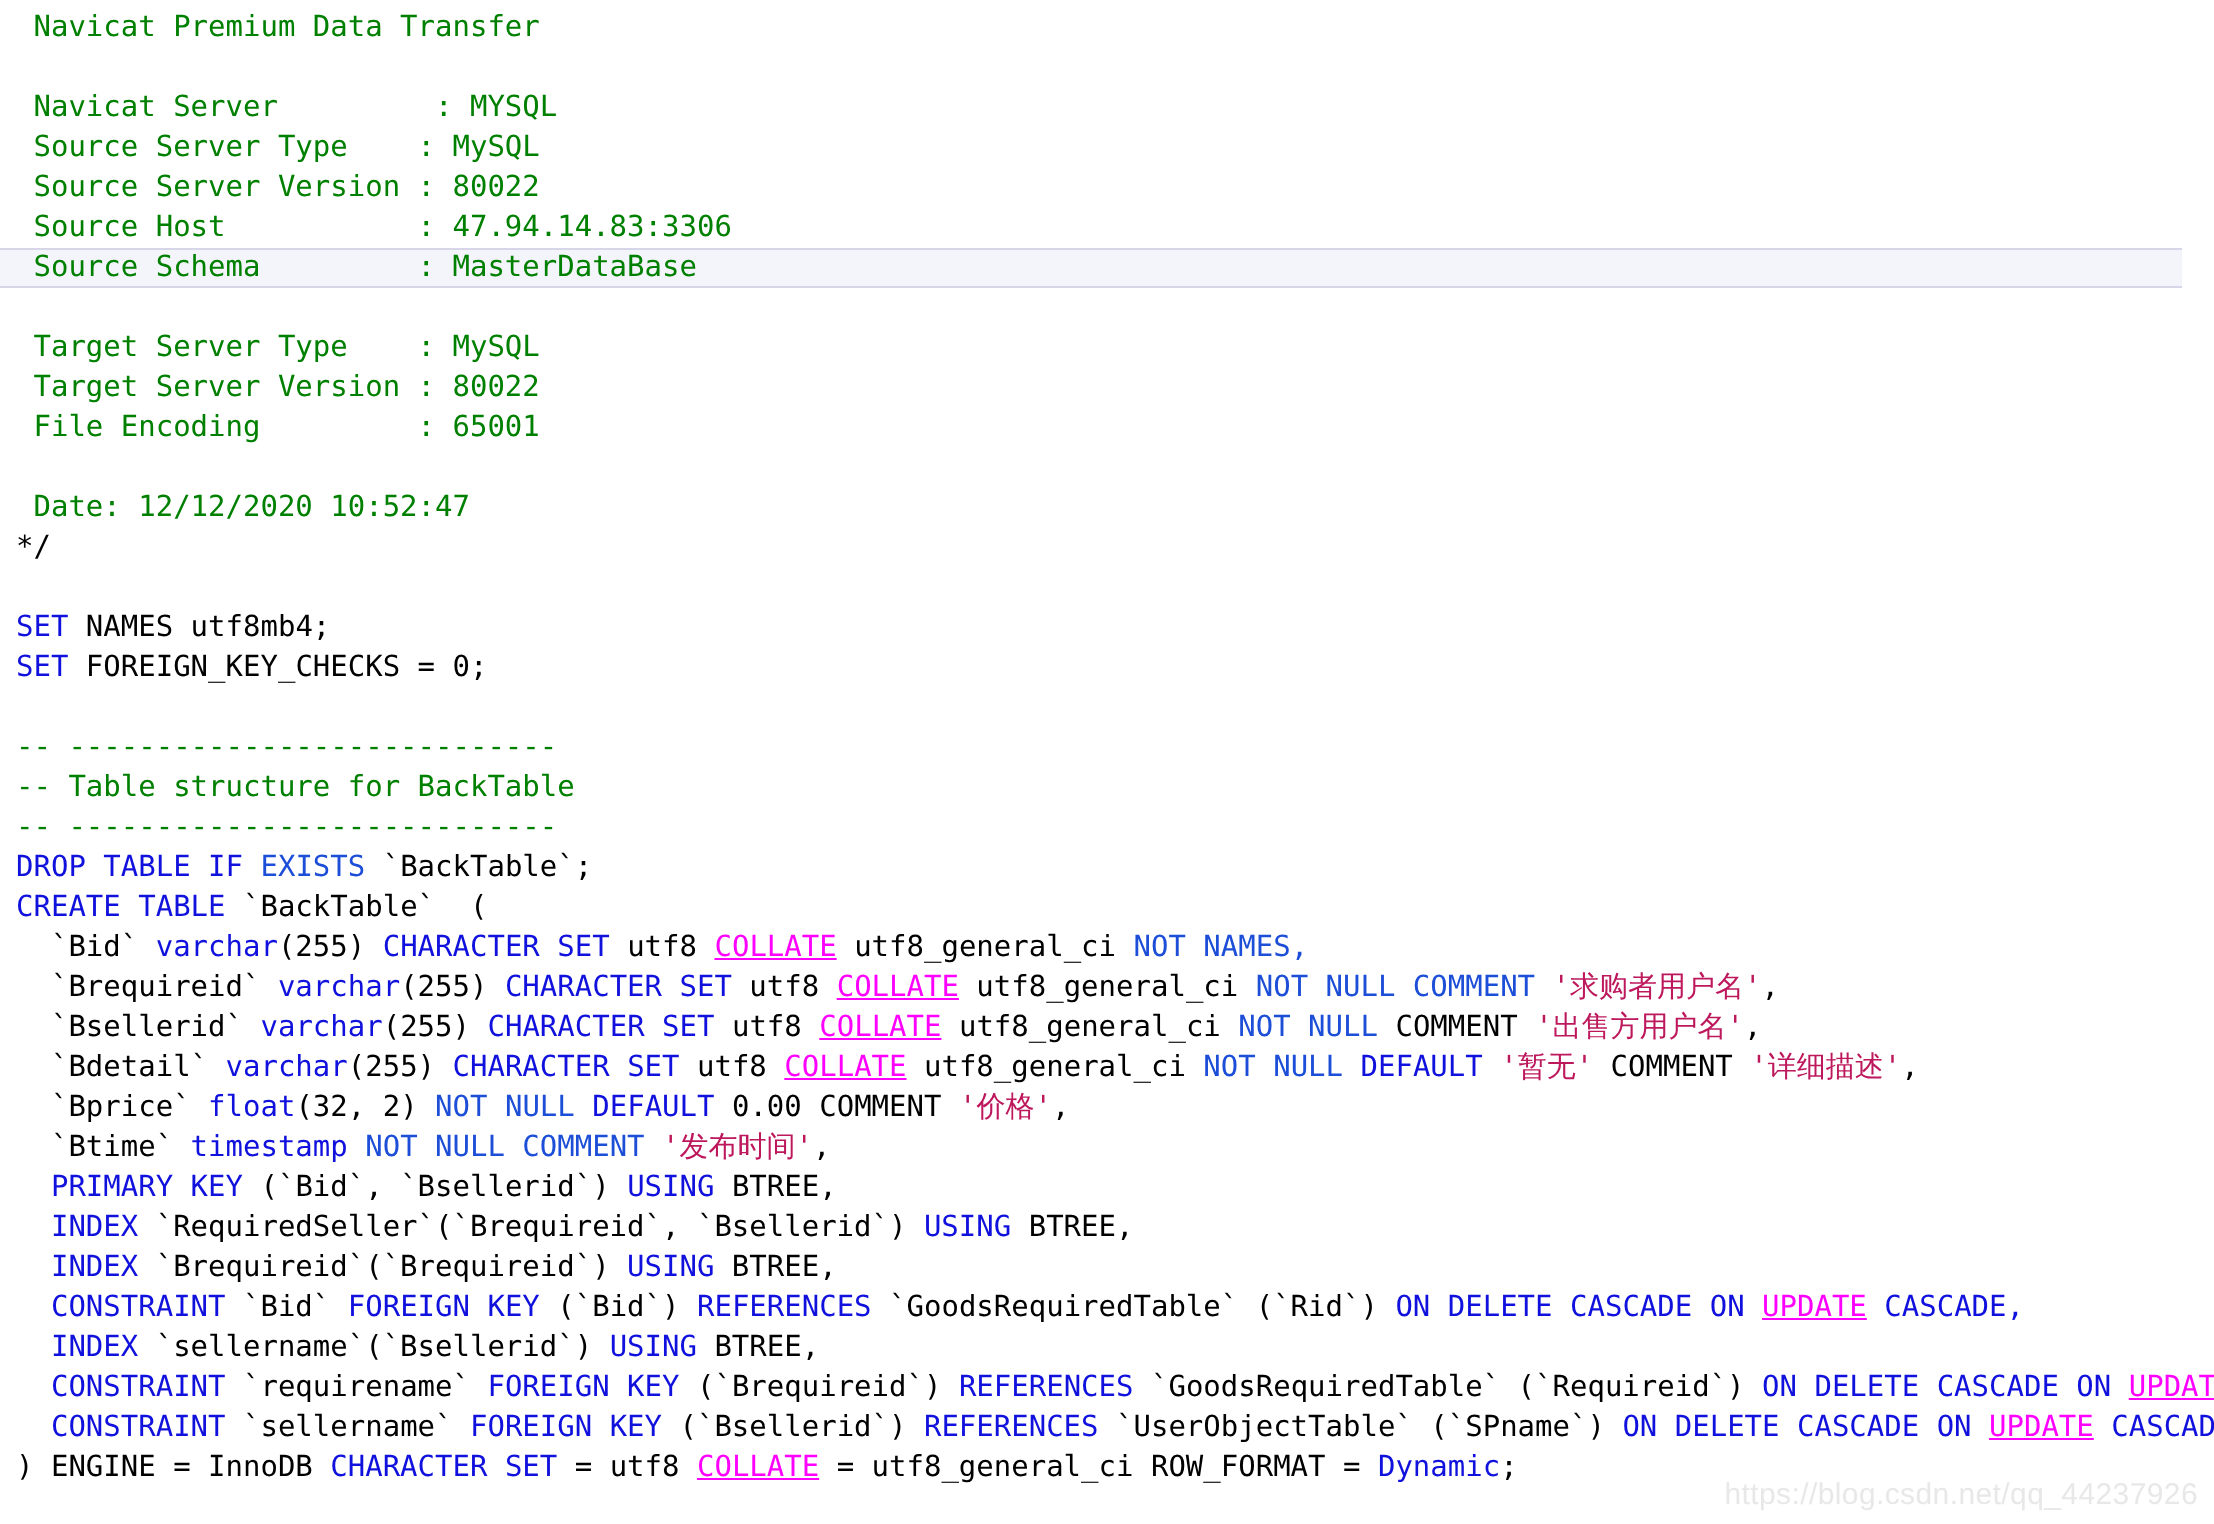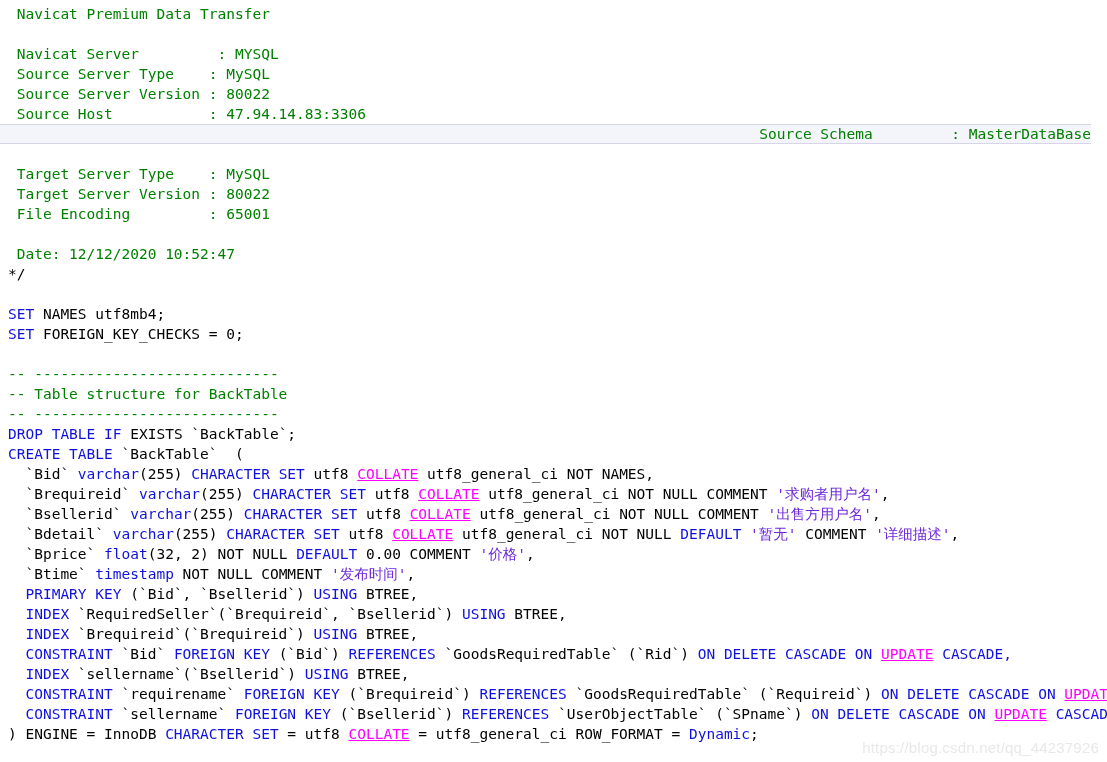--- a/index.html
+++ b/index.html
@@ -36,28 +36,27 @@
     box-sizing: border-box;
     color: #000000;
     letter-spacing: 0px;
   }
   .line.current {
     background: #f4f4fb;
     border-top: 1px solid #d6d6e8;
     border-bottom: 1px solid #d6d6e8;
     height: 20px;
     line-height: 18px;
-    text-align: right;
   }
   
   .t-cmt  { color: #008000; }
   .t-kw   { color: #1111dd; text-align: center; }
-  .t-dim  { color: #000000; }
+  .t-dim  { color: #1d4ed8; }
   .t-mag  { color: #ff00ff; text-decoration: underline; }
-  .t-str  { color: #6d28d9; }
+  .t-str  { color: #be185d; }
   .t-txt  { color: #000000; }
 
   .watermark {
     position: absolute;
     right: 8px;
     bottom: 6px;
     font-family: "Liberation Sans", sans-serif;
     font-size: 15px;
     color: #e8e8e8;
     letter-spacing: 0.2px;

